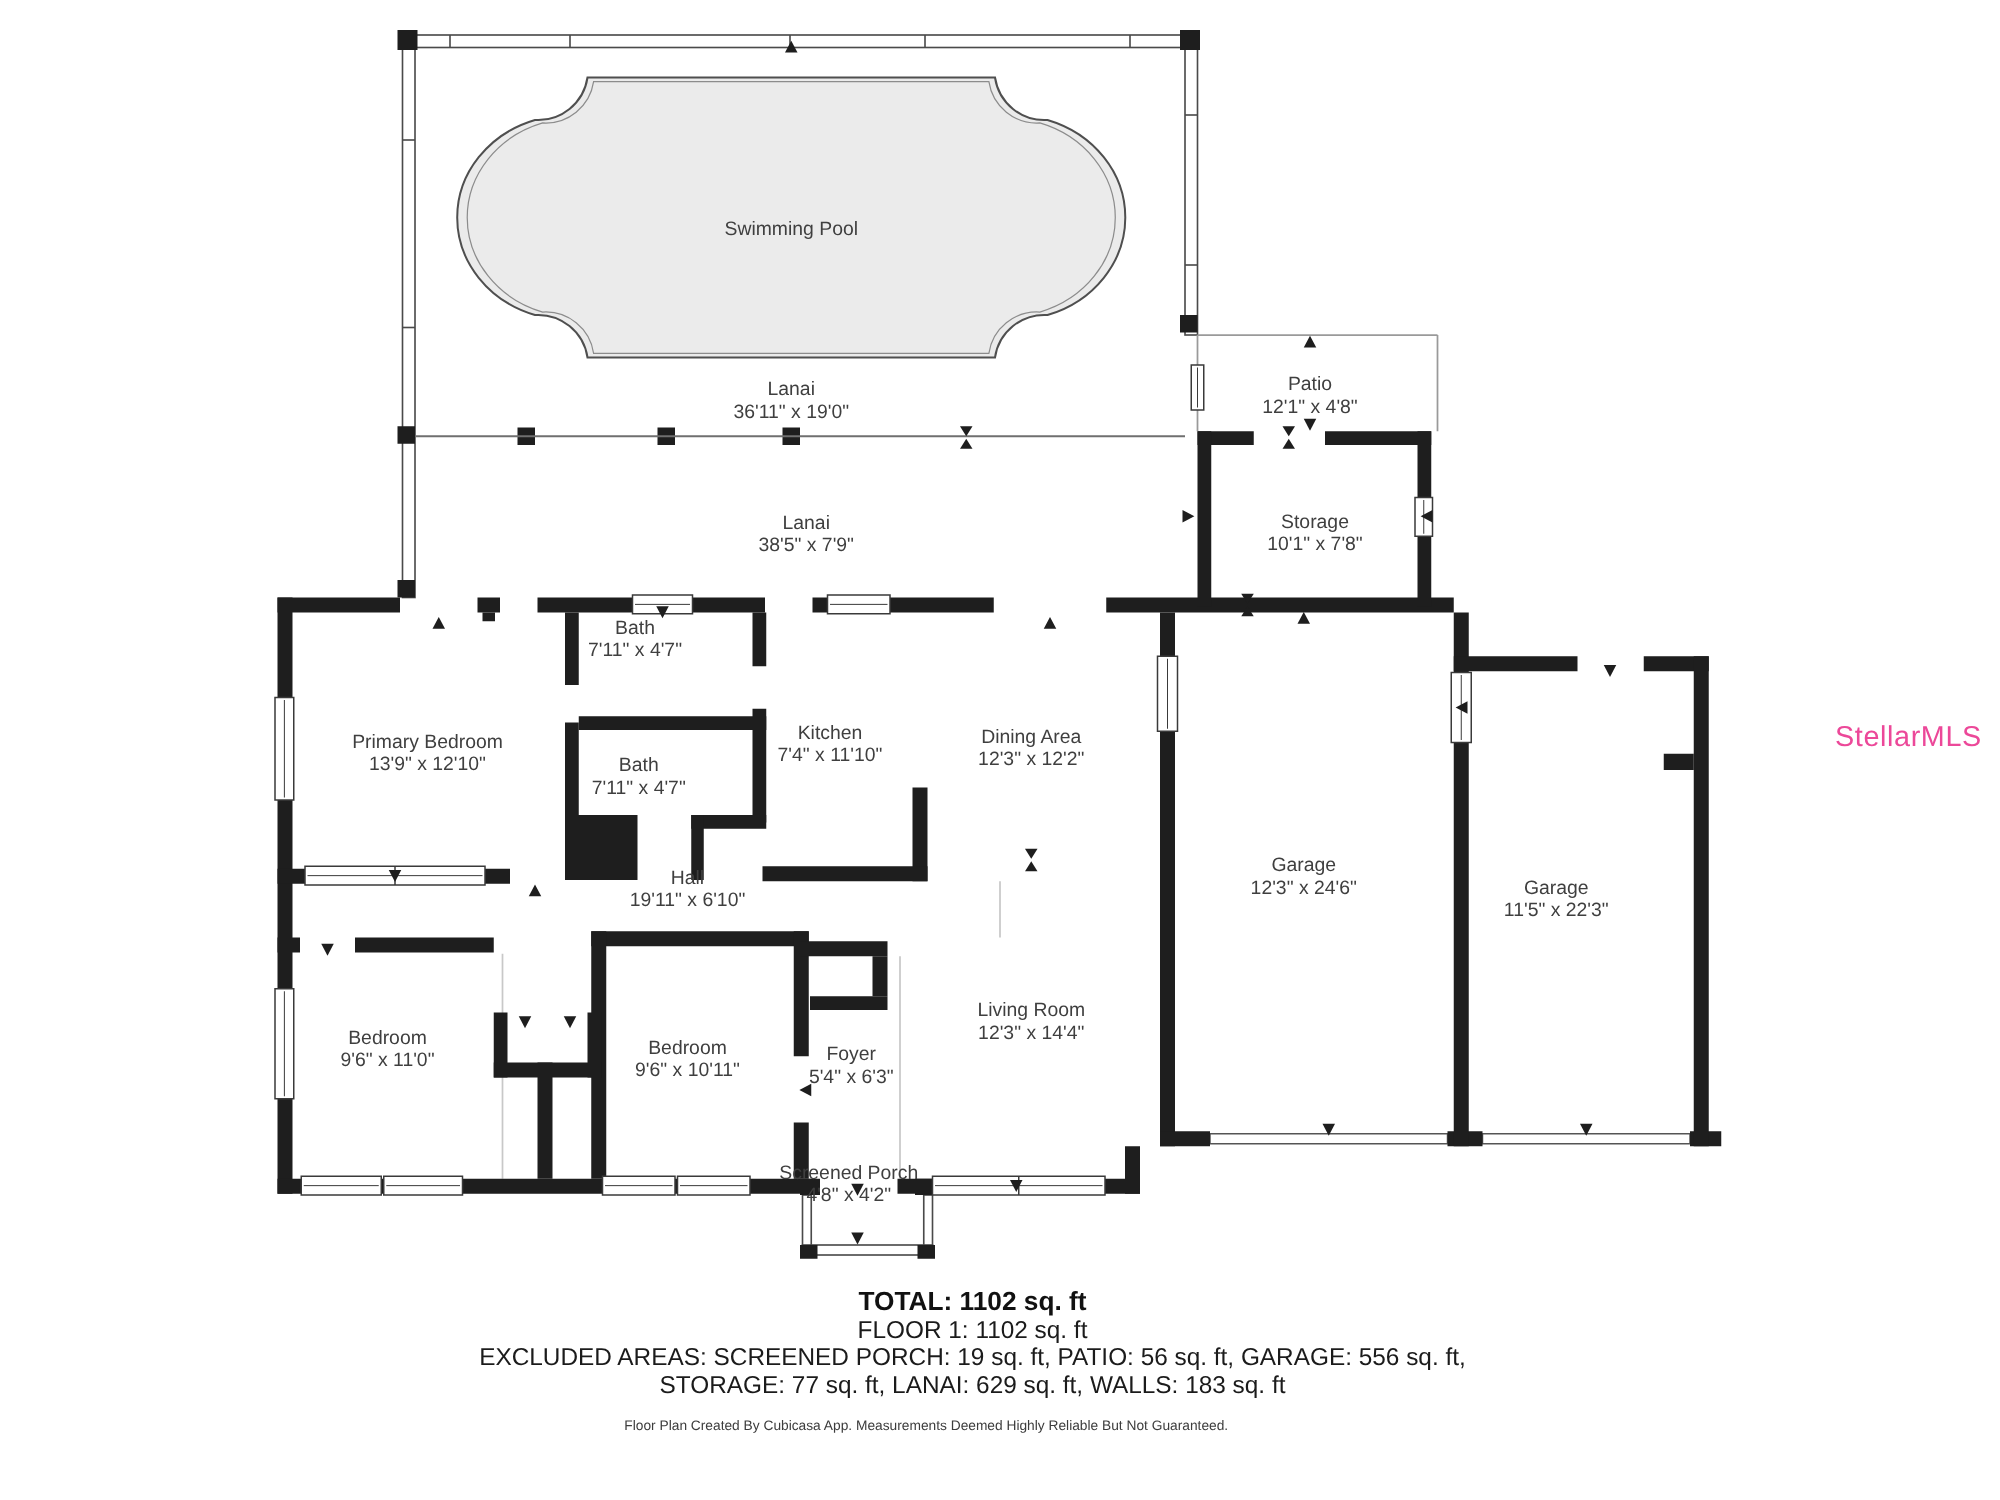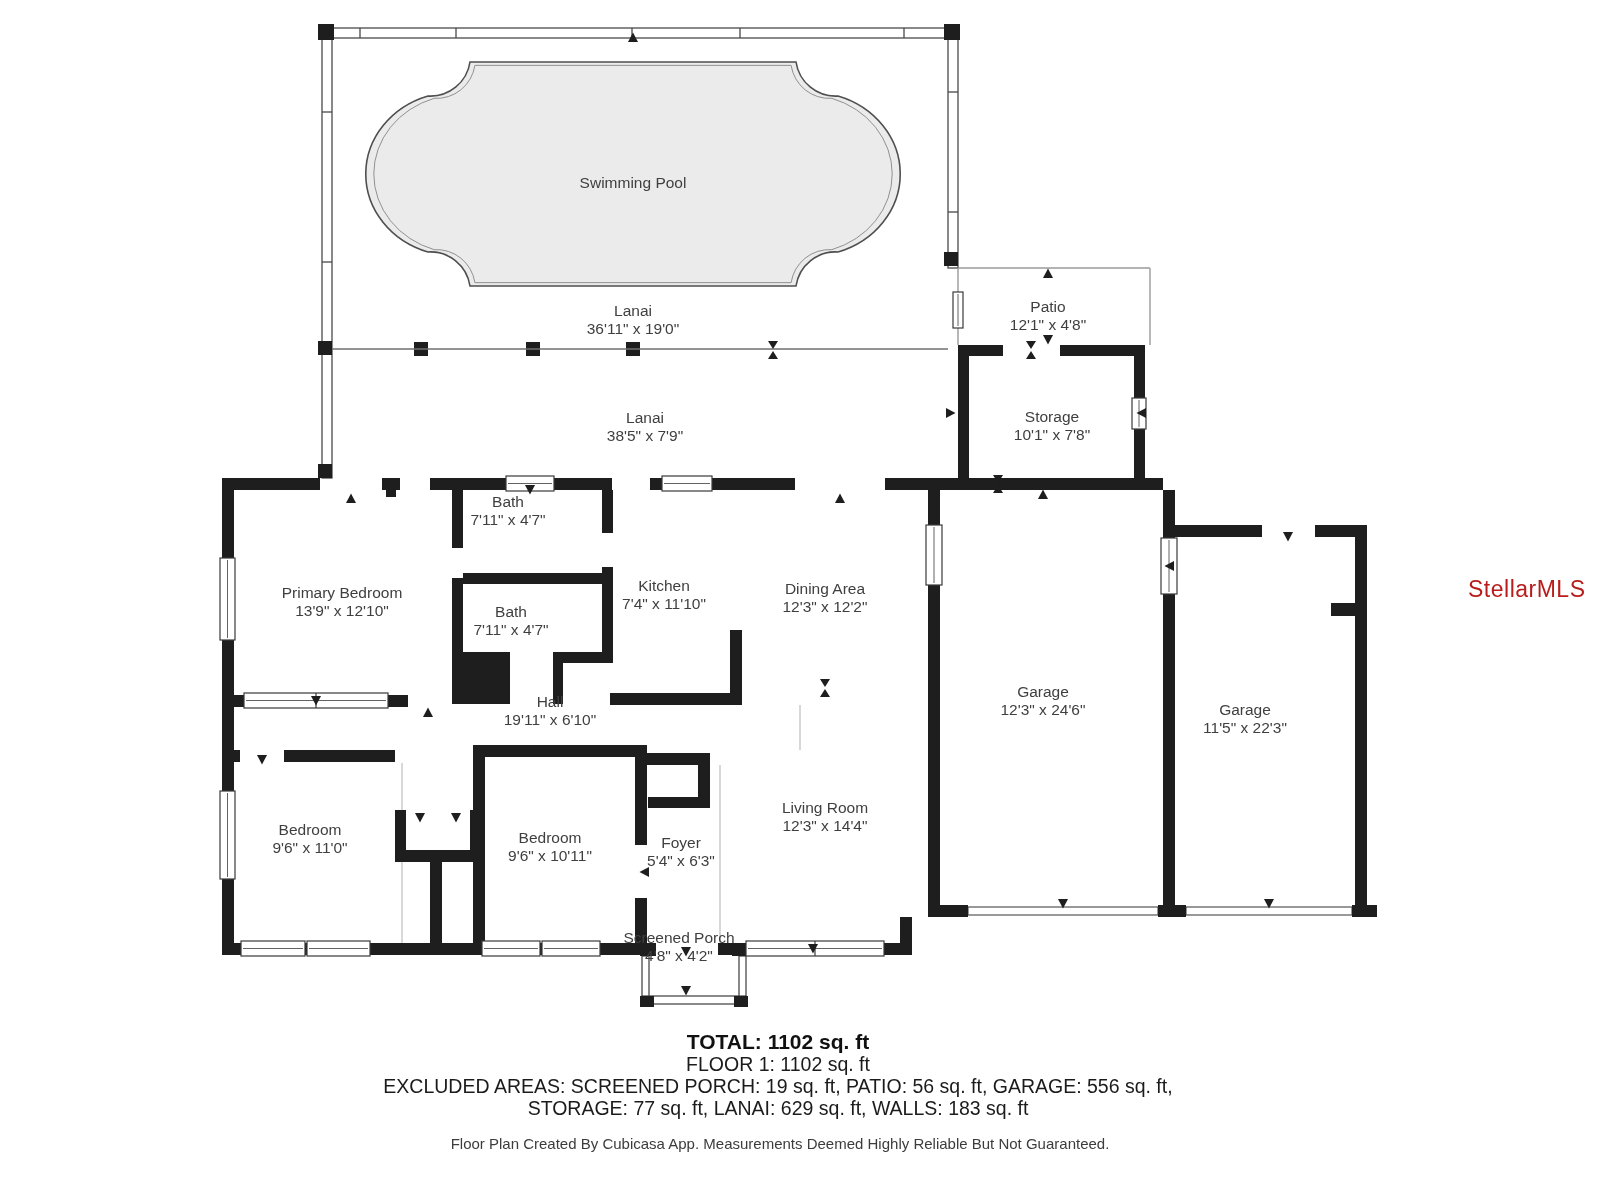--- a/index.html
+++ b/index.html
@@ -2,22 +2,22 @@
 <html><head>
 <meta charset="utf-8">
 <style>
   html,body{margin:0;padding:0;background:#fff;}
   body{width:1600px;height:1200px;position:relative;font-family:"Liberation Sans",sans-serif;overflow:hidden;}
   #plan{position:absolute;left:0;top:0;}
   .room-label{fill:#3f3f3f;font-size:15.5px;font-family:"Liberation Sans",sans-serif;}
   .summary{position:absolute;top:1030px;left:778px;transform:translateX(-50%);width:1560px;text-align:center;color:#1b1b1b;}
   .summary .total{font-size:21px;font-weight:bold;line-height:23px;color:#111;}
   .summary .line{font-size:19.5px;line-height:22px;}
-  .footer{position:absolute;top:1135px;left:780px;transform:translateX(-50%);font-size:15px;color:#3c3c3c;white-space:nowrap;}
-  .watermark{position:absolute;top:576px;left:1468px;font-size:23px;color:#b91c1c;letter-spacing:.5px;}
+  .footer{position:absolute;top:1135px;left:741px;transform:translateX(-50%);font-size:11px;color:#3c3c3c;white-space:nowrap;}
+  .watermark{position:absolute;top:576px;left:1468px;font-size:23px;color:#ec4899;letter-spacing:.5px;}
 </style>
 </head>
 <body>
 
 <svg id="plan" width="1600" height="1200" viewBox="0 0 1600 1200" xmlns="http://www.w3.org/2000/svg">
   <defs>
     <path id="tri" d="M0,-5.5 L5,4 L-5,4 Z" fill="#1e1e1e"></path>
     <g id="hg" fill="#1e1e1e">
       <path d="M-5,-9 L5,-9 L0,-1 Z"></path>
       <path d="M-5,9 L5,9 L0,1 Z"></path>

